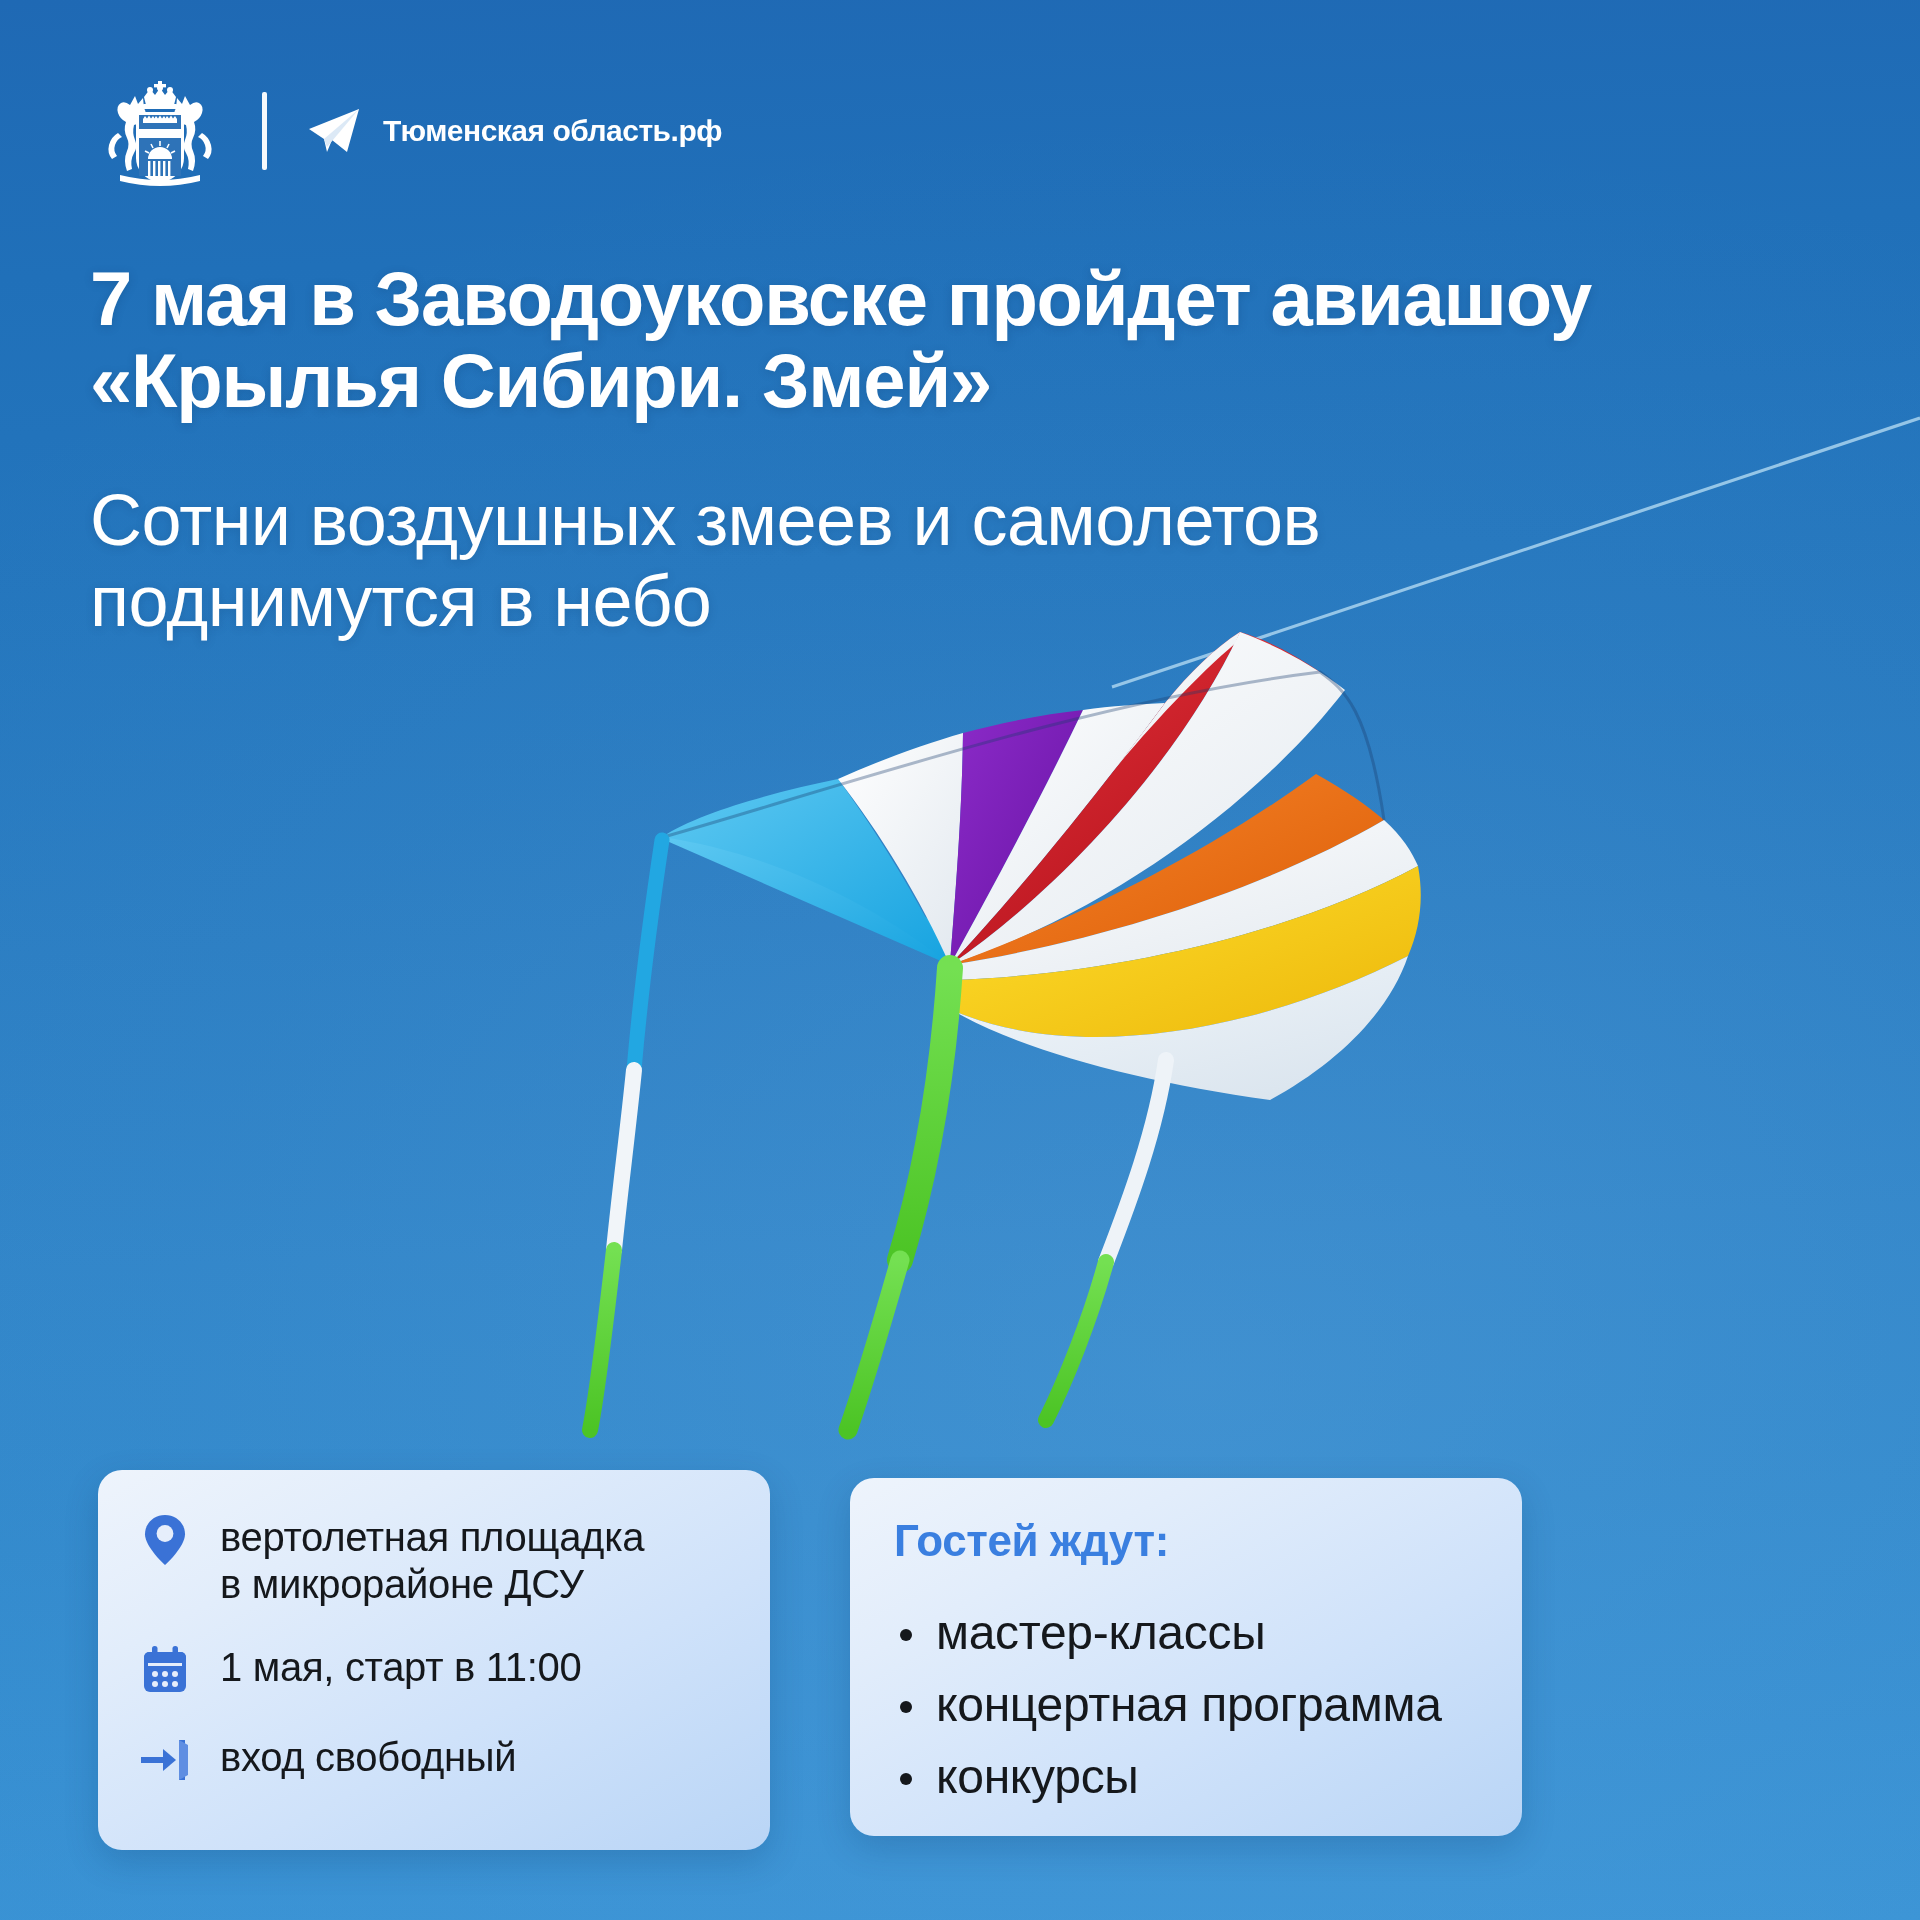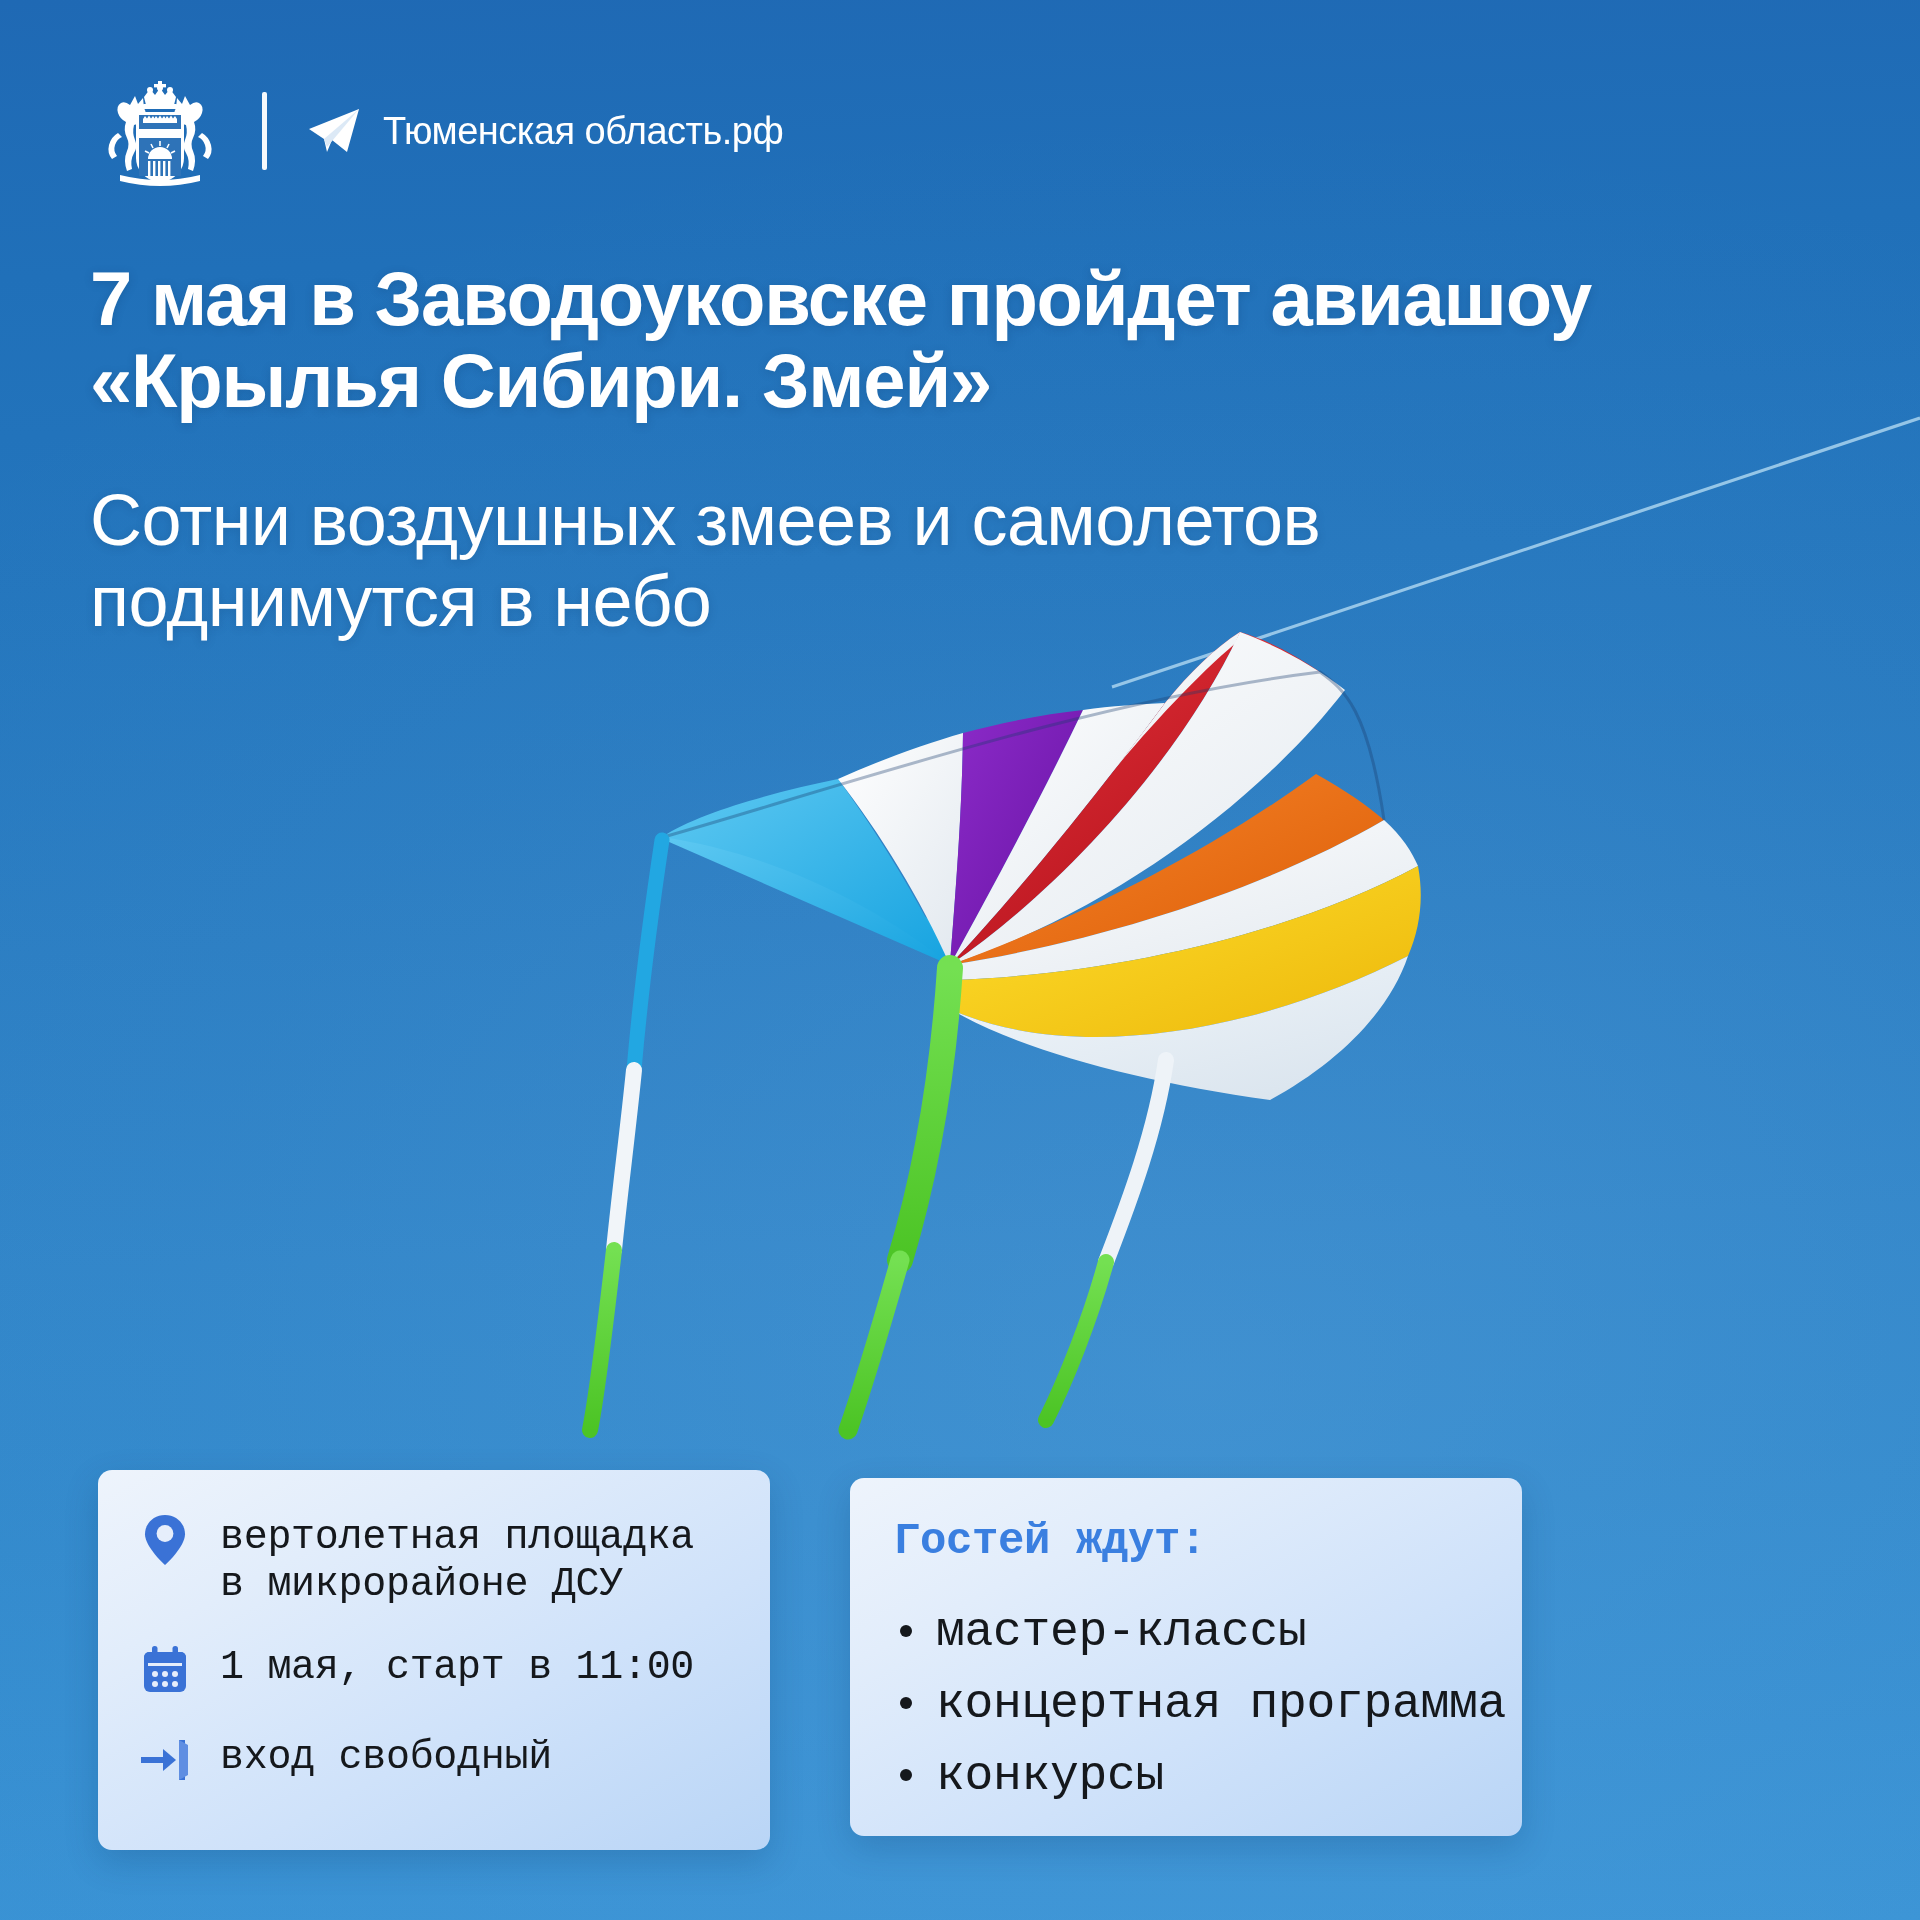--- a/index.html
+++ b/index.html
@@ -36,22 +36,22 @@
   
   #header {
     position:absolute; left:90px; top:78px;
     display:flex; align-items:center; height:106px;
   }
   #coat { width:140px; height:112px; }
   #divider { width:5px; height:78px; background:#ffffff; margin:0 38px 0 32px; border-radius:2px; opacity:.96; }
   #tg-icon { width:58px; height:58px; margin-right:20px; }
   #brand {
     color:#ffffff;
-    font-size:38px;
-    font-weight:normal;
+    font-size:30px;
+    font-weight:bold;
     letter-spacing:-0.5px;
     white-space:nowrap;
   }
 
   
   #title {
     position:absolute; left:90px; top:258px;
     width:1560px;
     color:#ffffff;
     font-size:76px;
@@ -70,25 +70,24 @@
     letter-spacing:-0.6px;
     text-shadow:0 2px 10px rgba(10,50,95,.20);
   }
 
   
   #kite-layer { position:absolute; inset:0; }
 
   
   .card {
     position:absolute;
-    border-radius:14px;
+    border-radius:24px;
     background:linear-gradient(152deg, #eef4fc 0%, #e2edfb 26%, #cfe2fa 62%, #b9d5f6 100%);
     box-shadow:0 12px 34px rgba(12,48,95,.20);
     overflow:hidden;
-    font-family:Liberation Mono, monospace;
   }
   #card-left { left:98px;  top:1470px; width:672px; height:380px; }
   #card-right{ left:850px; top:1478px; width:672px; height:358px; }
 
   #info-list {
     position:absolute; left:40px; top:42px; right:24px;
     display:flex; flex-direction:column; gap:34px;
   }
   .info-row { display:flex; align-items:flex-start; gap:28px; }
   .info-ico { width:54px; min-width:54px; height:56px; display:flex; align-items:center; justify-content:center; }

